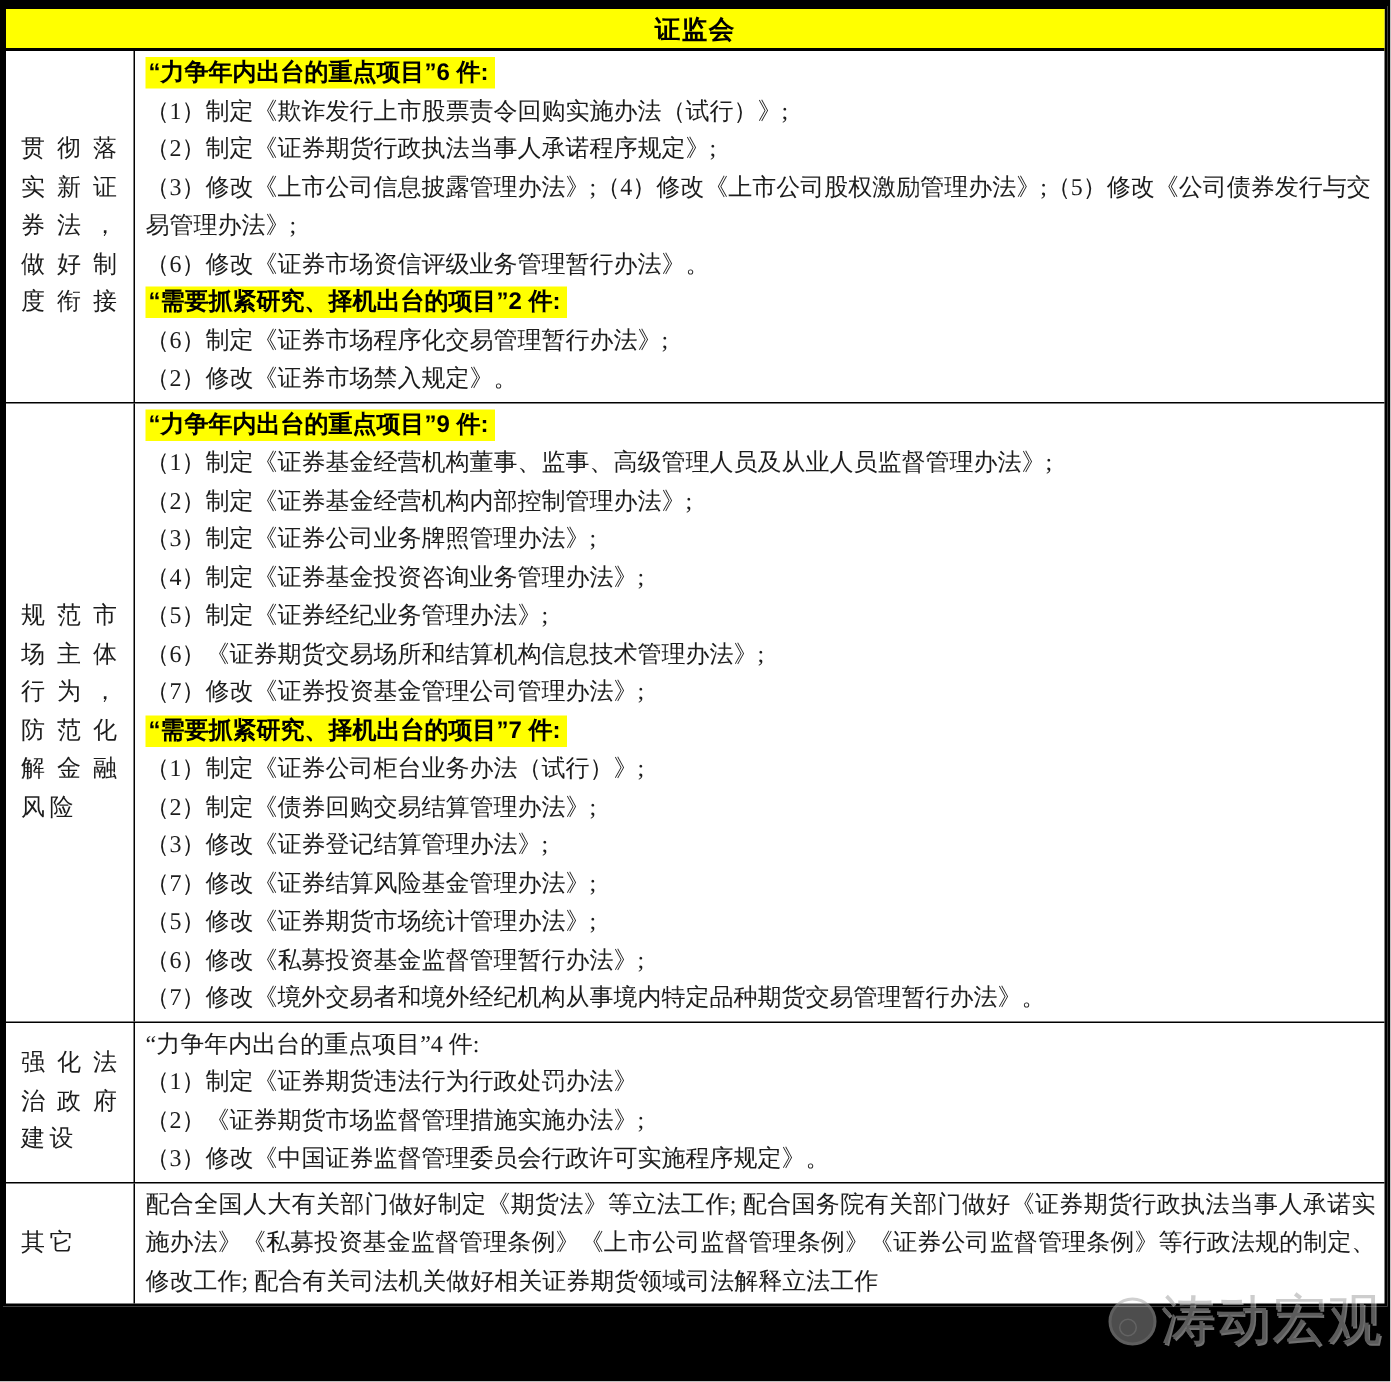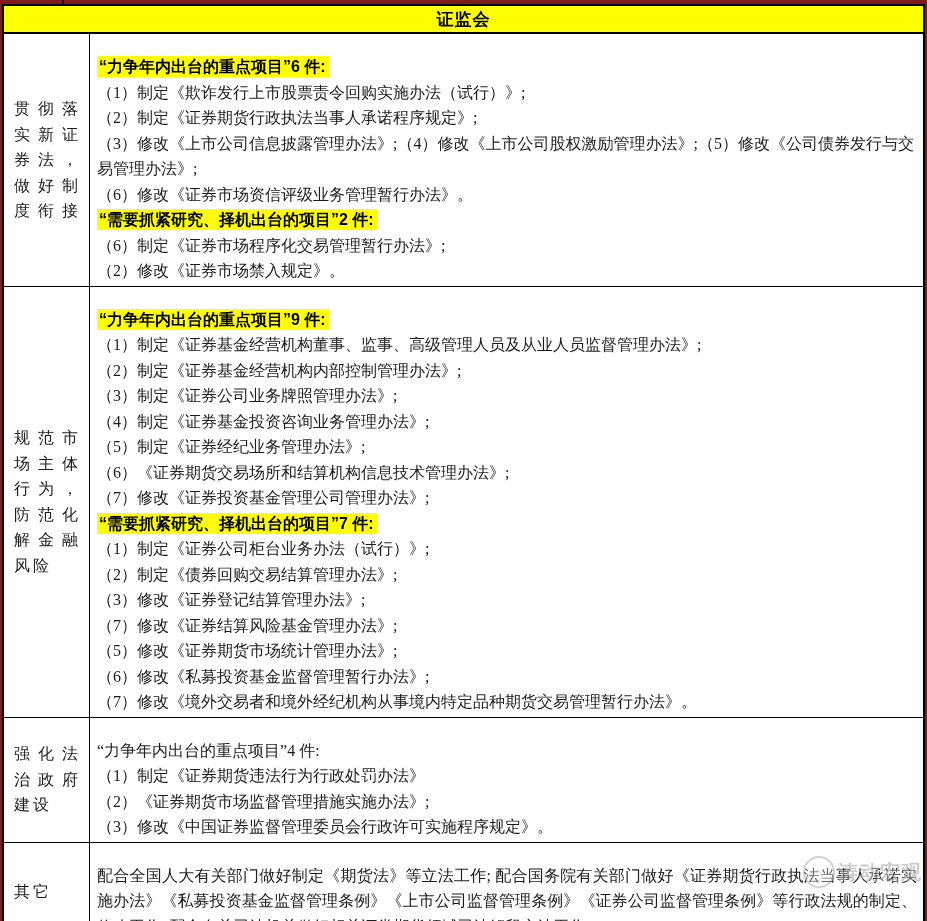--- a/index.html
+++ b/index.html
@@ -2,21 +2,21 @@
 <html style="--hl: #FFFF00;"><head>
 <meta charset="utf-8">
 <style>
   html,body{margin:0;padding:0;background:#ffffff;}
   body{
     width:927px;height:921px;overflow:hidden;
     font-family:"Liberation Serif","DejaVu Serif",serif;
     color:#1c1c1c;
     -webkit-font-smoothing:antialiased;
   }
-  .page{position:relative;width:927px;height:921px;background:#7f1d1d;}
+  .page{position:relative;width:927px;height:921px;background:#000000;}
   .crop-tick{position:absolute;left:62px;top:0;width:2px;height:4px;background:#000;}
   .tbl{
     position:absolute;left:2px;top:4px;width:919px;
     border:2px solid #000;background:#fff;box-sizing:content-box;
   }
   .thead{
     height:26px;background:var(--hl,#FFFF00);
     border-bottom:2px solid #000;
     display:flex;align-items:center;justify-content:center;
     font-family:"Liberation Sans","DejaVu Sans",sans-serif;
@@ -29,21 +29,21 @@
     border-right:1px solid #000;
     display:flex;flex-direction:column;justify-content:center;
     padding:0 11px 0 10px;
   }
   .label-line{
     display:flex;line-height:25.5px;font-size:16px;color:#1c1c1c;
   }
   .label-line.spread{justify-content:space-between;}
   .label-line:not(.spread){justify-content:flex-start;gap:3px;}
   .content-cell{
-    flex:1;padding:20px 6px 2px 7px;font-size:16px;min-width:0;
+    flex:1;padding:2px 6px 2px 7px;font-size:16px;min-width:0;
   }
   .item{line-height:25.5px;white-space:normal;}
   .item.paragraph{text-align:justify;}
   .hl{
     background:var(--hl,#FFFF00);
     font-family:"Liberation Sans","DejaVu Sans",sans-serif;
     font-weight:bold;font-size:16px;color:#000;
     padding:2px 4px 2px 2px;
   }
   .wm{
@@ -55,21 +55,21 @@
     width:32px;height:32px;box-sizing:border-box;
     border:2px solid #ababab;border-radius:50%;
     background:rgba(255,255,255,0.55);position:relative;
   }
   .wm-logo::after{
     content:"";position:absolute;left:5px;bottom:4px;width:10px;height:10px;
     border:1.5px solid #b5b5b5;border-radius:50%;
   }
   .wm-text{
     font-family:"Liberation Sans","DejaVu Sans",sans-serif;
-    font-weight:bold;font-size:20px;color:#a6a6a6;letter-spacing:1px;
+    font-weight:normal;font-size:36px;color:#a6a6a6;letter-spacing:1px;
     text-shadow:1px 1px 0 rgba(255,255,255,0.8);
   }
 </style>
 </head>
 <body>
 
 <div class="page">
   <div class="crop-tick"></div>
 
   <div class="tbl">

